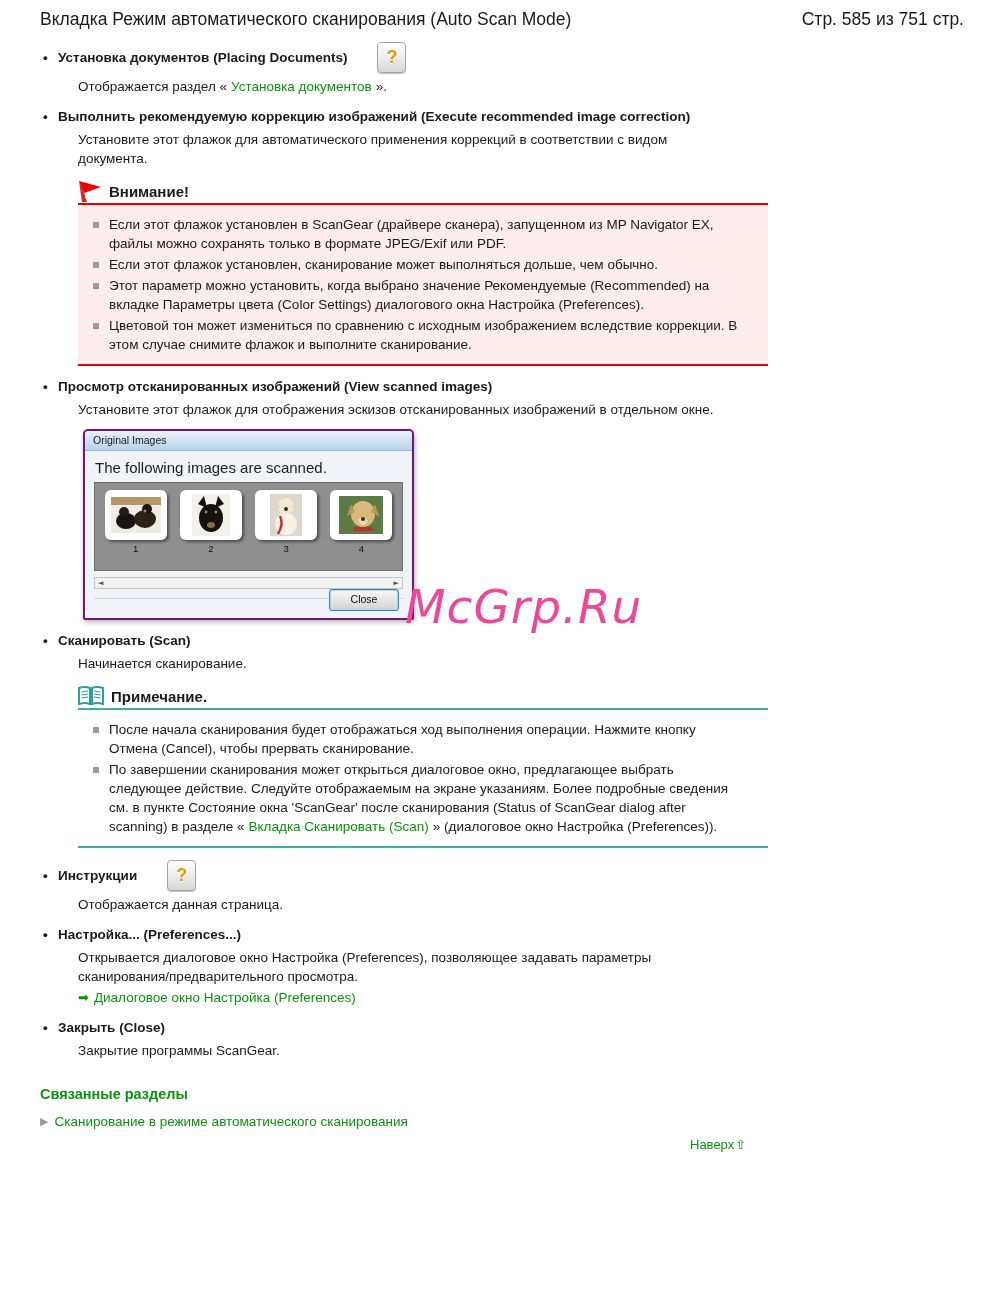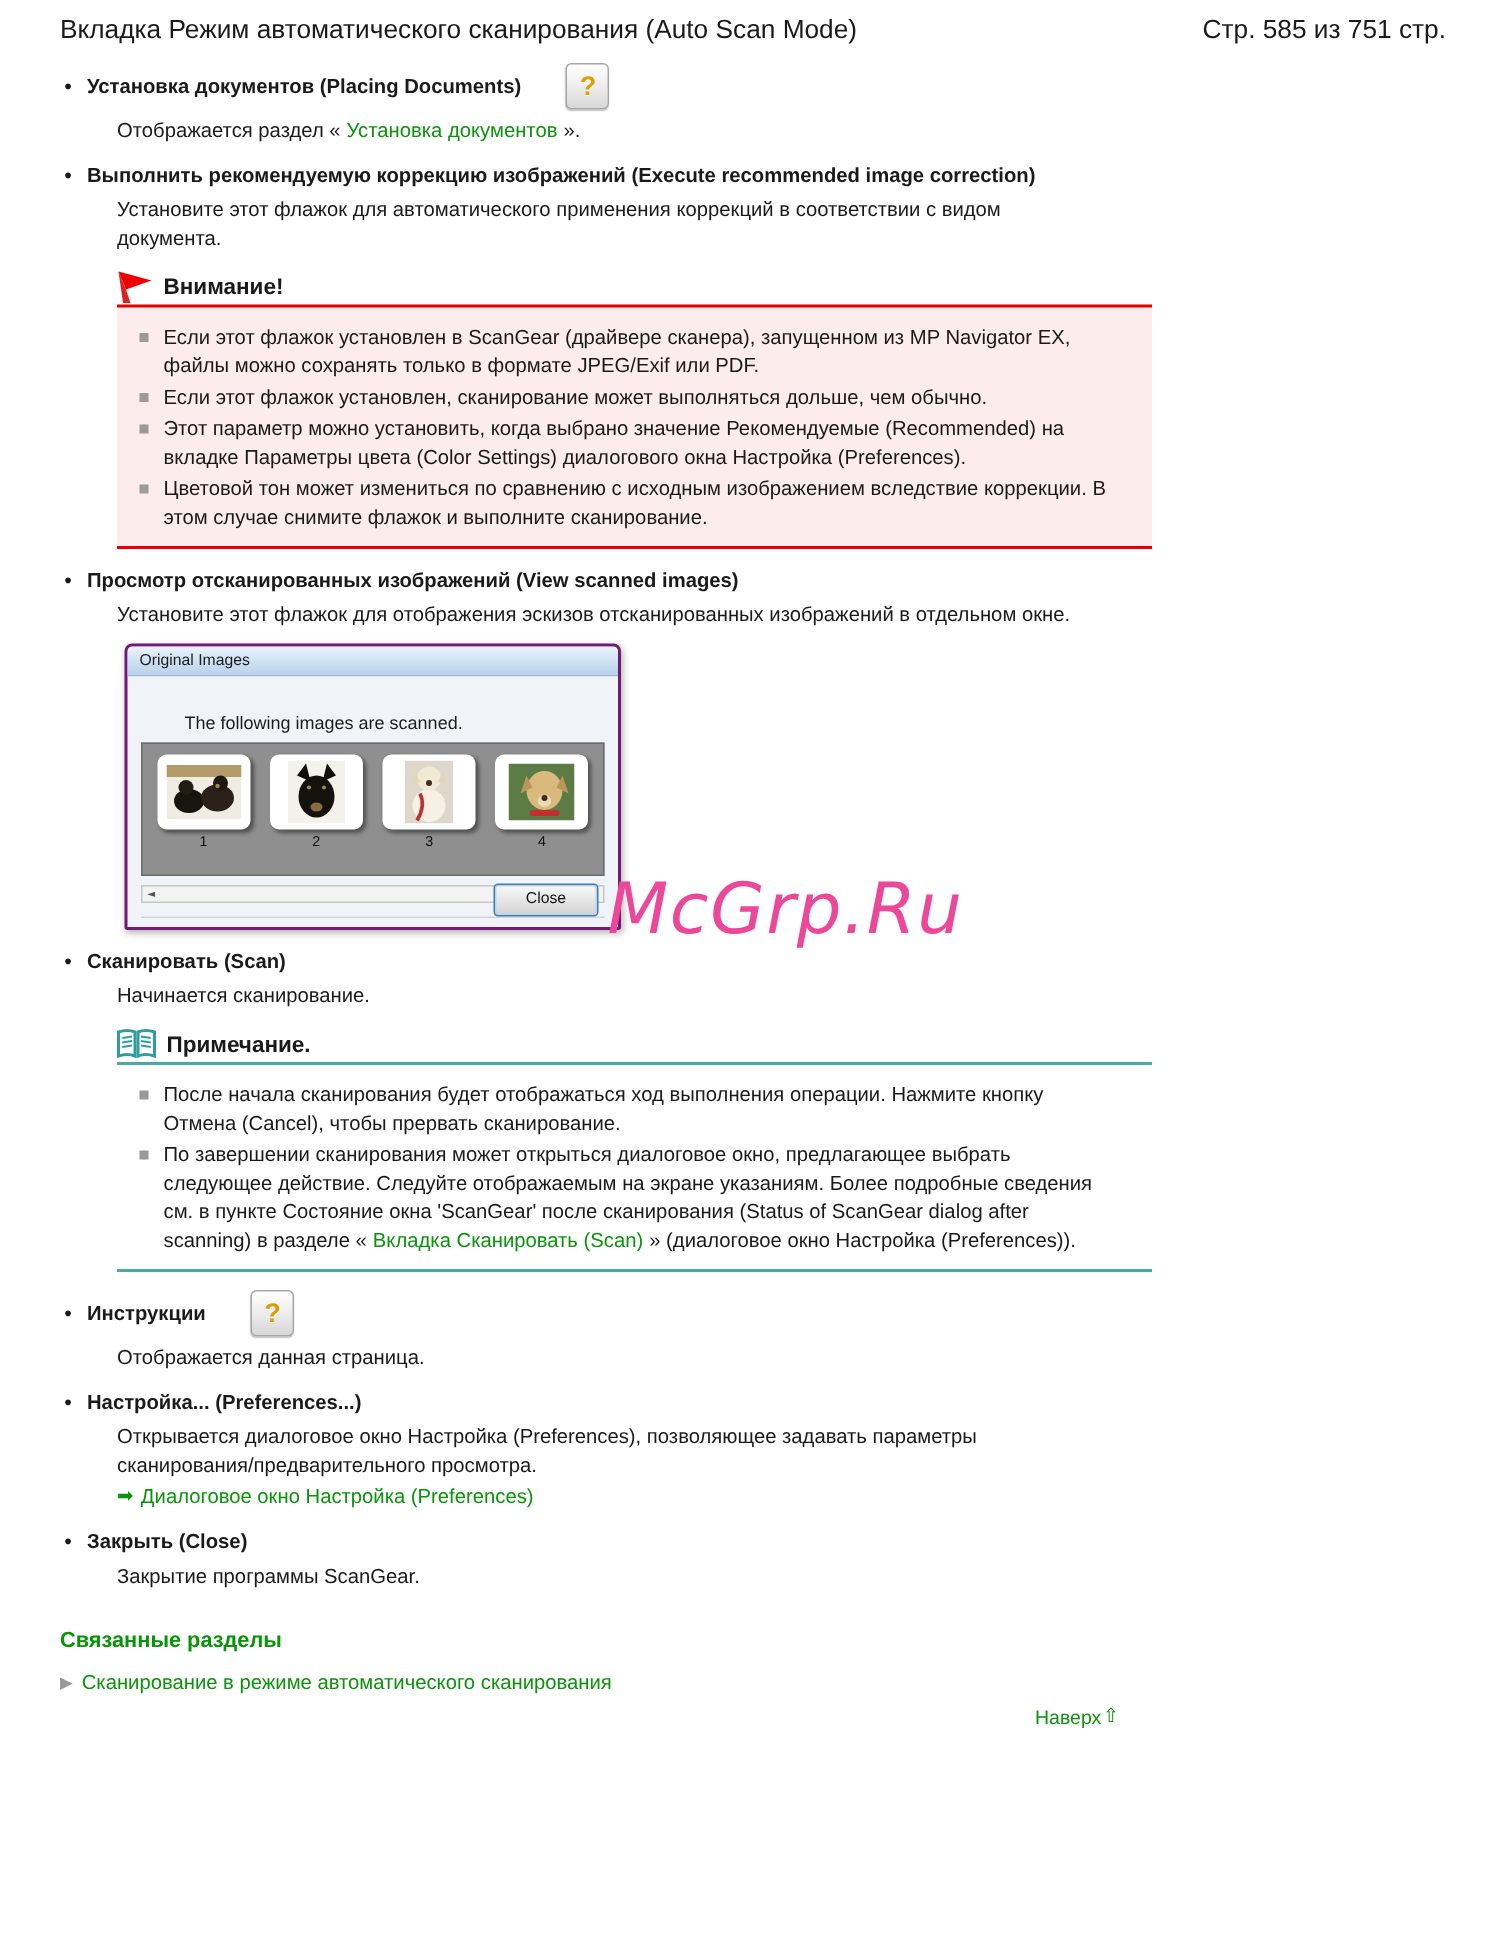--- a/index.html
+++ b/index.html
@@ -49,21 +49,21 @@
   .inline-link{margin:0 4px;}
 
   
   .dialog-wrap{position:relative;margin-top:4px;height:191px;}
   .dialog{position:absolute;left:83px;top:0;width:327px;height:187px;
     border:2px solid #701a75;border-radius:5px 5px 2px 2px;background:#f0f4f9;
     box-shadow:1px 2px 5px rgba(0,0,0,.3);}
   .dialog-titlebar{height:18px;border-radius:4px 4px 0 0;
     background:linear-gradient(#eaf3fc,#cfe2f3 50%,#b8d2ea);
     border-bottom:1px solid #9ab6d4;padding:1px 8px 0;font-size:10.5px;line-height:17px;color:#1c1c1c;}
-  .dialog-msg{padding:24px 10px 6px;font-size:12px;color:#1c1c1c;margin-left:28px;}
+  .dialog-msg{padding:8px 10px 6px;font-size:15px;color:#1c1c1c;}
   .thumb-panel{margin:0 9px;height:80px;background:#8f8f8f;border:1px solid #6c6c6c;
     display:flex;padding:7px 3px 0;}
   .thumb-cell{width:25%;display:flex;flex-direction:column;align-items:center;}
   .thumb-card{width:62px;height:50px;background:#ffffff;border-radius:6px;
     box-shadow:2px 2px 3px rgba(0,0,0,.45);display:flex;align-items:center;justify-content:center;}
   .thumb-num{color:#111;font-size:9.5px;margin-top:3px;}
   .scrollbar{margin:6px 9px 0;height:12px;background:#f3f3f3;border:1px solid #c6c6c6;
     display:flex;justify-content:space-between;align-items:center;
     font-size:7px;color:#555;padding:0 3px;box-sizing:border-box;}
   .dialog-sep{margin:9px 9px 0;border-top:1px solid #d4d4d4;}

